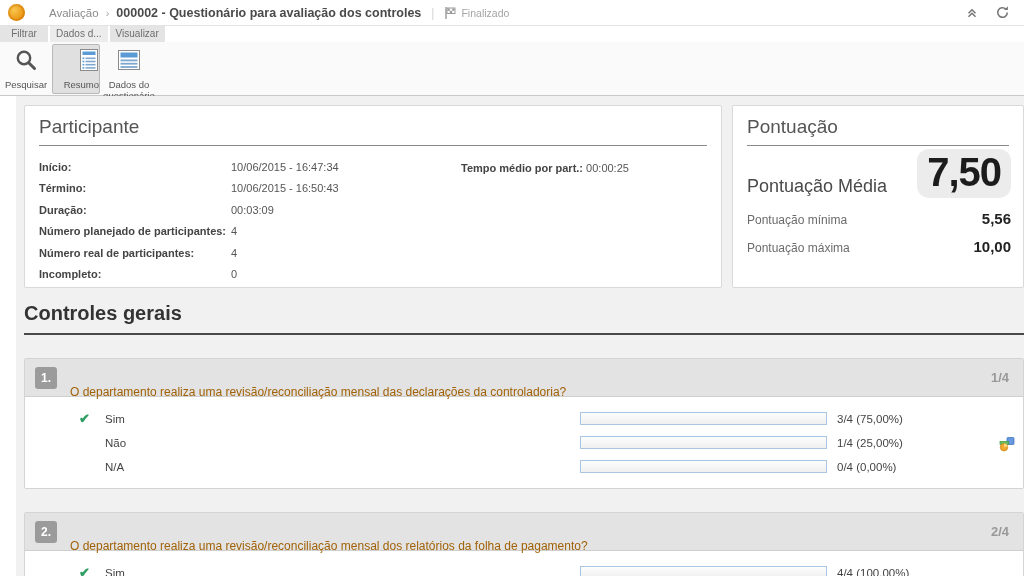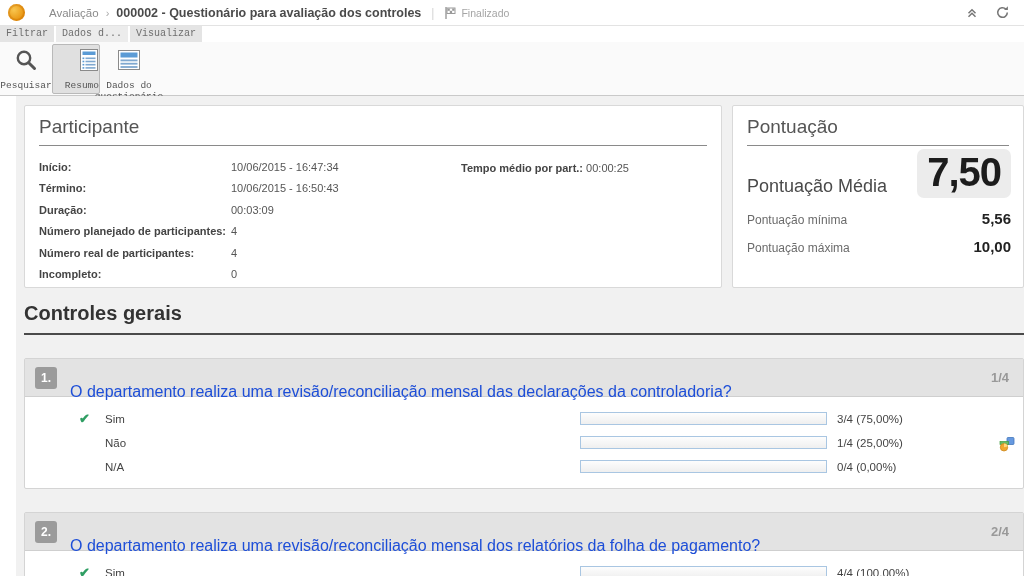--- a/index.html
+++ b/index.html
@@ -17,21 +17,21 @@
   .doc-title { color:#4a4a4a; font-size:12.5px; font-weight:bold; }
   .pipe { color:#d5d5d5; margin:0 10px; font-size:12px; }
   .status-flag { display:inline-flex; align-items:center; }
   .status-txt { color:#a5a5a5; font-size:10.5px; margin-left:4px; }
   .topbar-right { margin-left:auto; display:flex; align-items:center; gap:16px;
     margin-right:14px; }
   .tb-icon { cursor:pointer; display:inline-flex; }
 
   
   .ribbon { position:absolute; left:0; top:26px; width:1024px; height:70px;
-    background:#fafafa; border-bottom:1px solid #c9c9c9;font-family:Liberation Mono, monospace; }
+    background:#fafafa; border-bottom:1px solid #c9c9c9; }
   .tabstrip { display:flex; height:16px; background:#fff; }
   .tab { background:#e4e4e4; color:#6e6e6e; font-size:10px; line-height:16px;
     text-align:center; margin-right:2px; padding:0 6px; min-width:48px; cursor:pointer; }
   .tab.active { background:#ececec; }
   .btnrow { display:flex; align-items:flex-start; padding:2px 0 0 2px; height:53px; }
   .rb-btn { width:48px; min-height:50px; margin-right:2px; display:flex; flex-direction:column;
     align-items:center; padding-top:3px; border:1px solid transparent; border-radius:2px;
     cursor:pointer; }
   .rb-btn.selected { background:#e0e0e0; border-color:#b9b9b9;align-items:flex-end; }
   .rb-btn.wide { width:54px; }
@@ -48,21 +48,21 @@
   .p-rows { padding:10px 14px 0 14px; }
   .p-row { display:flex; height:21.5px; align-items:center; }
   .p-label { width:192px; font-size:11px; font-weight:bold; color:#444; }
   .p-value { font-size:11px; color:#555; }
   .p-avg { position:absolute; left:436px; top:56px; font-size:11px; }
   .p-avg b { color:#444; }
   .p-avg span { color:#555; }
 
   .score { left:716px; top:9px; width:292px; height:183px; }
   .score-big { position:absolute; right:12px; top:43px; background:#ececec;
-    border-radius:7px; padding:1px 10px 3px 10px; font-size:40px; font-weight:bold;
+    border-radius:12px; padding:1px 10px 3px 10px; font-size:40px; font-weight:bold;
     color:#1c1c1c; letter-spacing:-1px; }
   .score-avg-label { position:absolute; left:14px; top:70px; font-size:18px; color:#4a4a4a; }
   .score-line { position:absolute; left:14px; right:12px; display:flex;
     justify-content:space-between; align-items:baseline; }
   .score-line .sl-label { font-size:12px; color:#6b6b6b; }
   .score-line .sl-value { font-size:15px; font-weight:bold; color:#222; }
   .sl-min { top:104px; } .sl-max { top:132px; }
 
   .section-head { position:absolute; left:8px; top:206px; width:1000px; }
   .section-title { font-size:20px; font-weight:bold; color:#333; }
@@ -70,21 +70,21 @@
 
   .question { position:absolute; left:8px; width:1000px; background:#fff;
     border:1px solid #d4d4d4; border-radius:2px; }
   .q1 { top:262px; height:131px; }
   .q2 { top:416px; height:131px; }
   .q-head { height:38px; background:#e3e3e3; border-bottom:1px solid #cfcfcf;
     display:flex; align-items:center; }
   .q-badge { width:22px; height:22px; background:#9b9b9b; border-radius:3px;
     color:#fff; font-size:12px; font-weight:bold; display:flex; align-items:center;
     justify-content:center; margin-left:10px; flex:0 0 auto; }
-  .q-text { font-size:16px; color:#1d4ed8; margin-left:13px;margin-top:29px; }
+  .q-text { font-size:12px; color:#a16207; margin-left:13px;margin-top:29px; }
   .q-counter { margin-left:auto; margin-right:14px; font-size:13px; font-weight:bold; color:#999; }
   .q-body { position:relative; padding-top:11px; }
   .answer-row { position:relative; height:24px; }
   .check { position:absolute; left:54px; top:3px; color:#2f9e63; font-size:13px; font-weight:bold; }
   .a-label { position:absolute; left:80px; top:5px; font-size:11.5px; color:#444; }
   .bar { position:absolute; left:555px; top:4px; width:247px; height:13px;
     border:1px solid #a9c6e2; background:linear-gradient(#fdfdfd,#efefef); }
   .bar-fill { height:100%; background:linear-gradient(#d9d9d9,#a8a8a8 55%,#c6c6c6); }
   .a-result { position:absolute; left:812px; top:5px; font-size:11.5px; color:#444; }
   .chart-btn { position:absolute; right:7px; top:3px; width:18px; height:18px;

